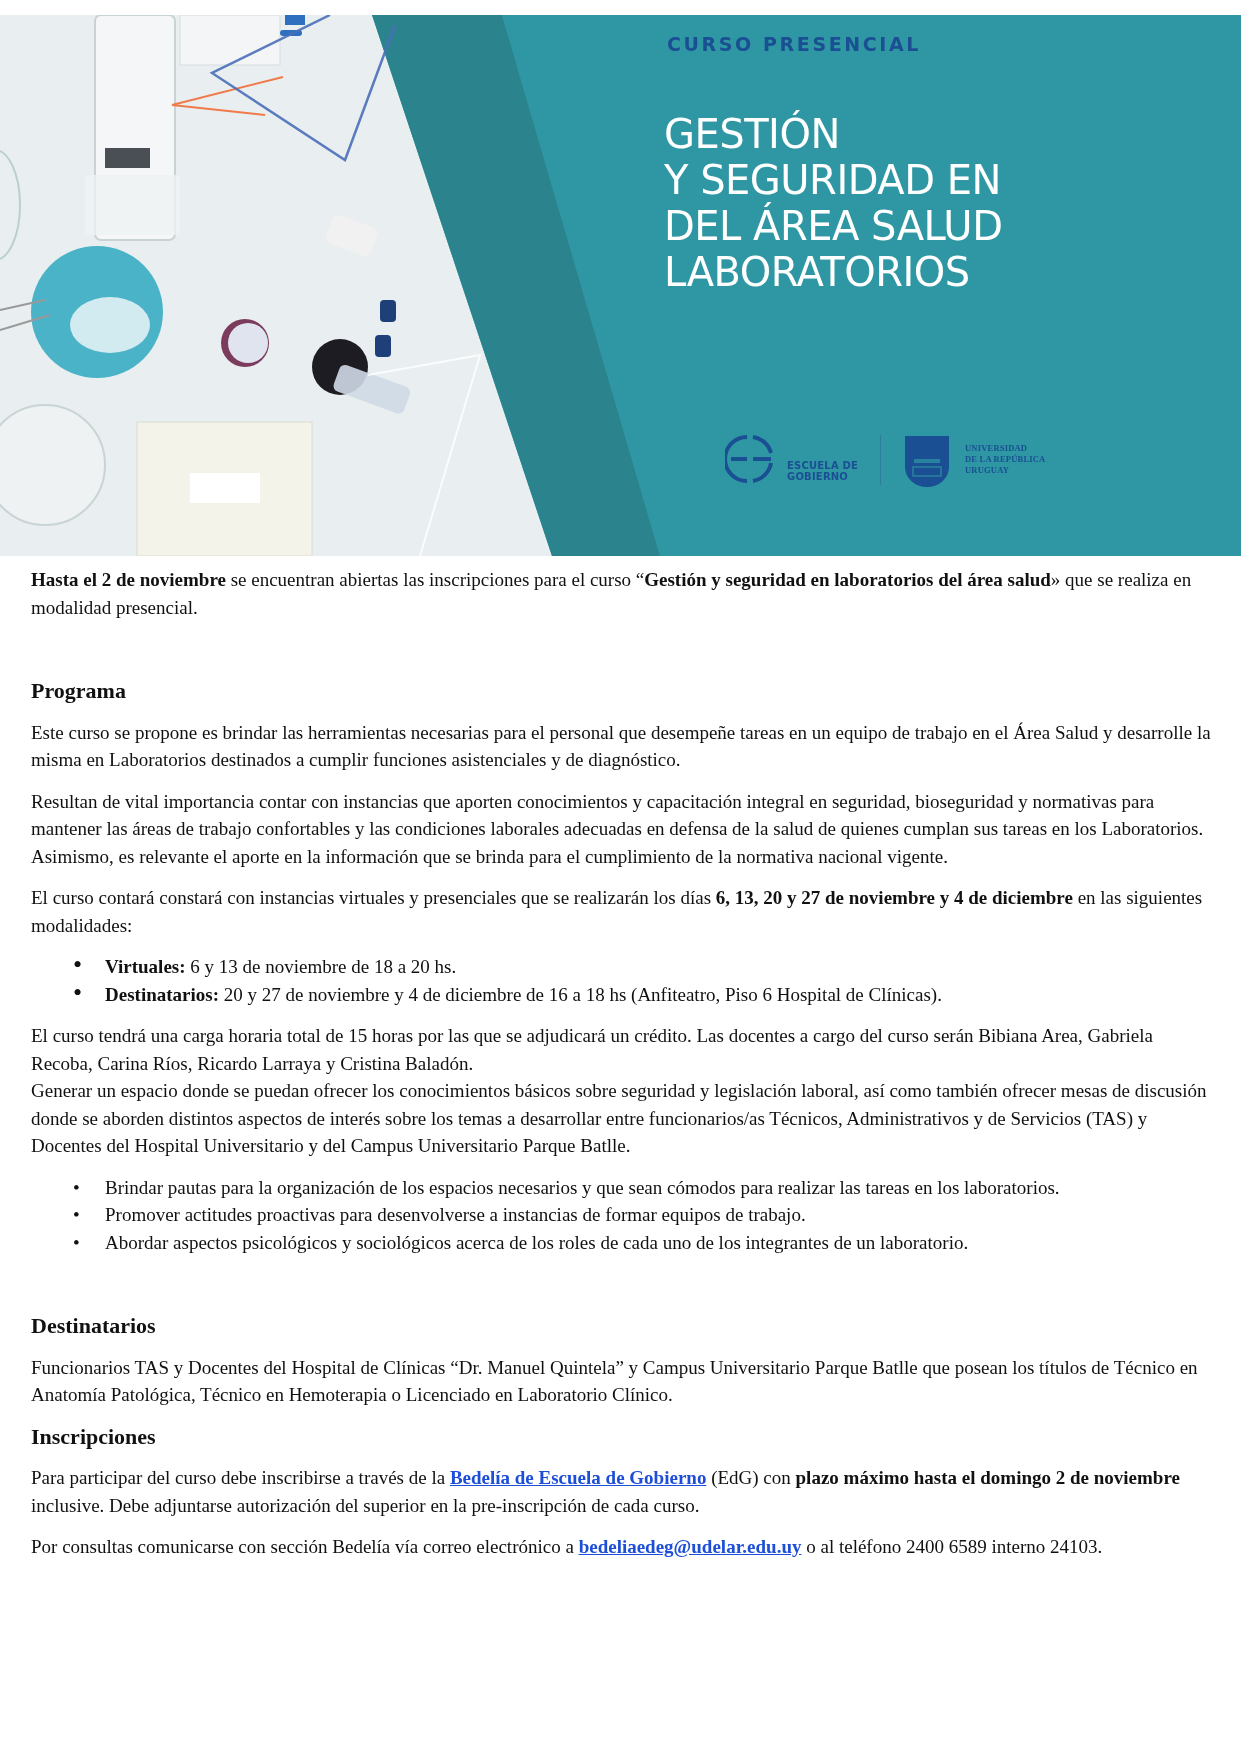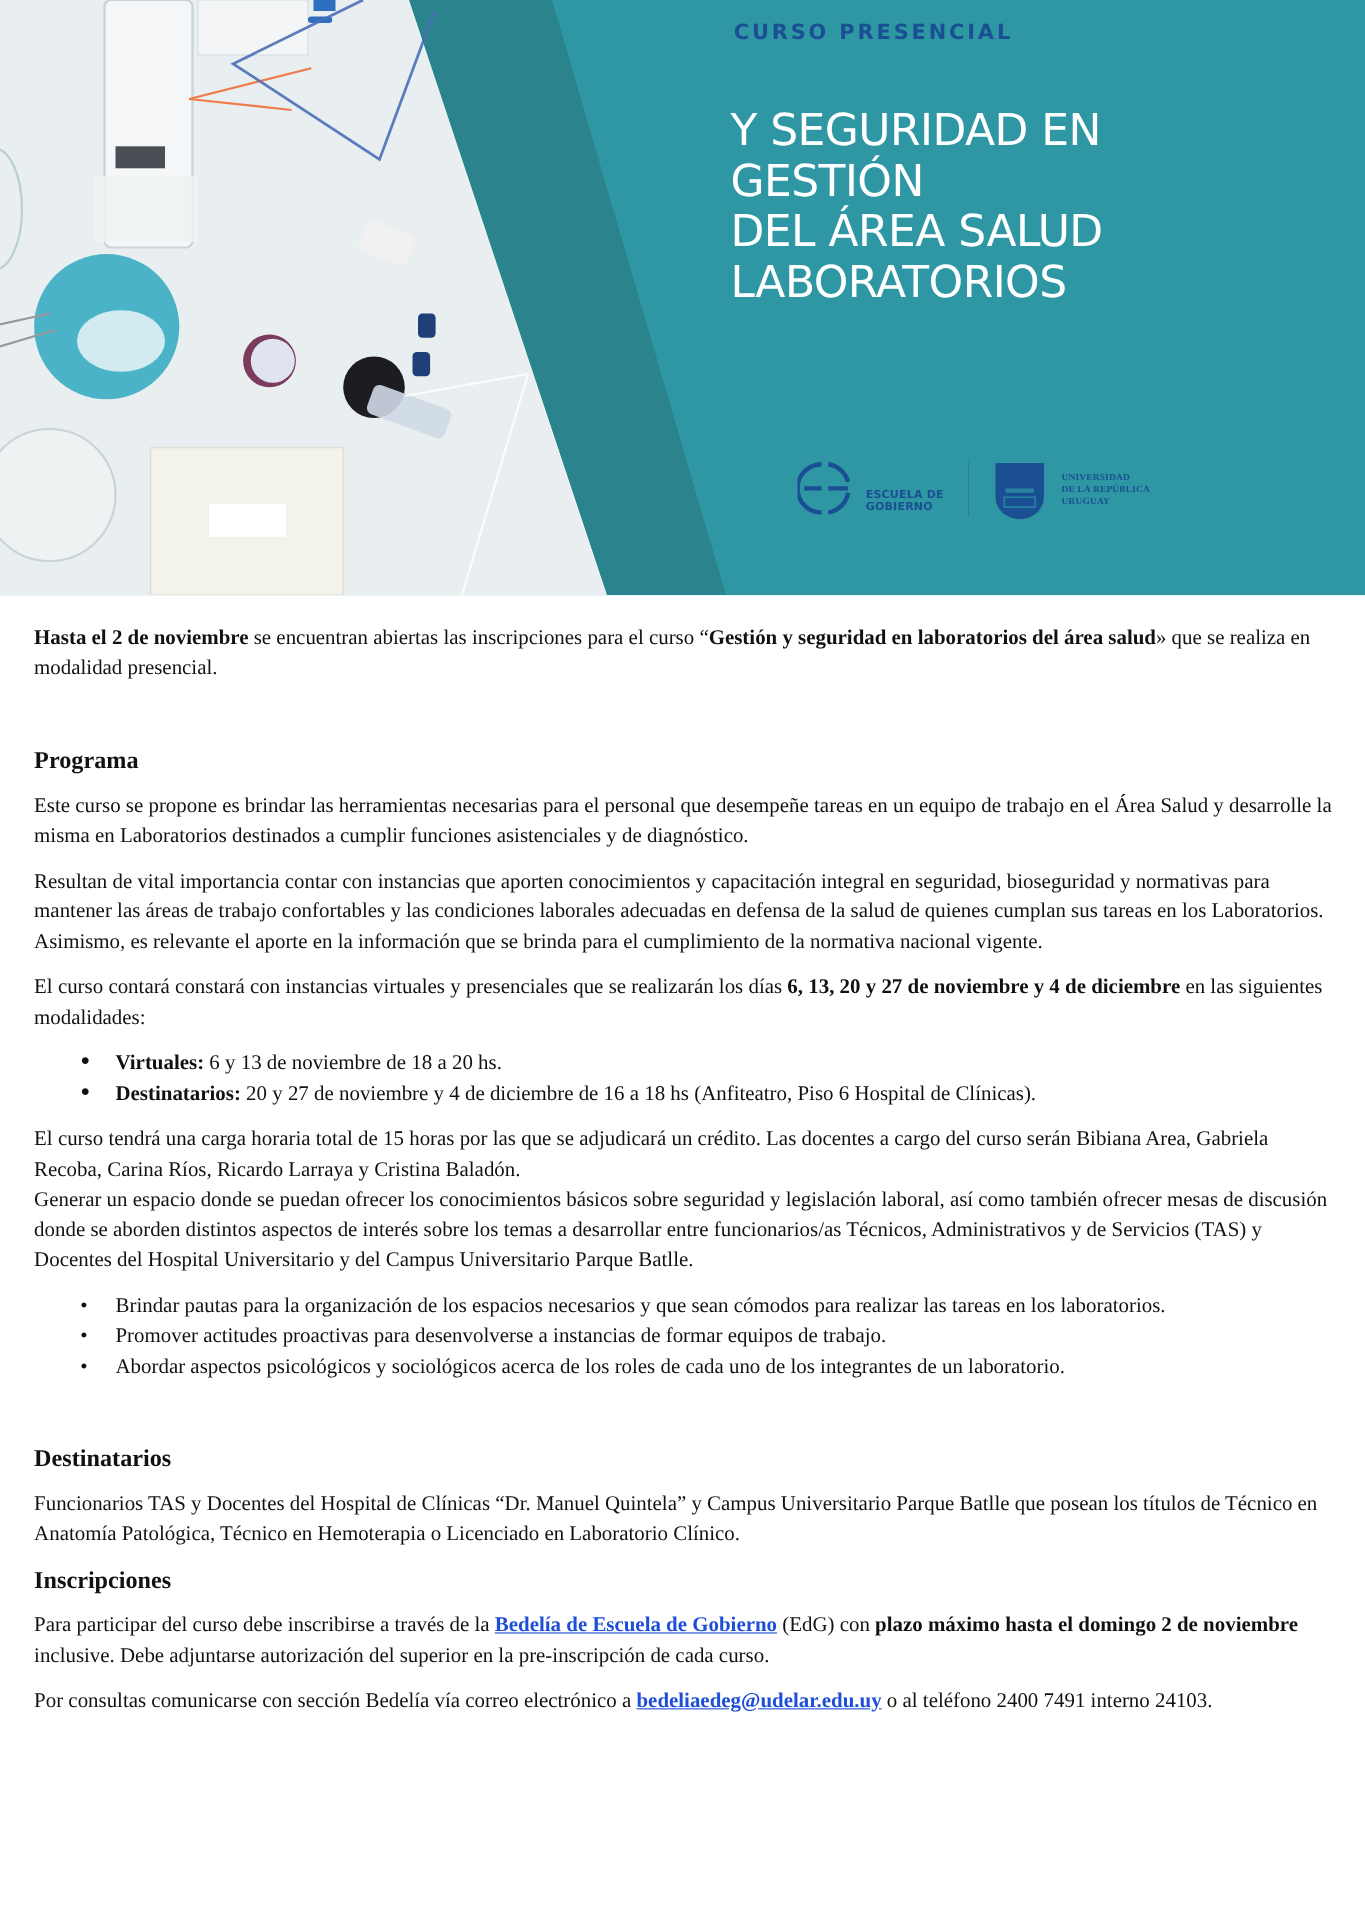--- a/index.html
+++ b/index.html
@@ -1,20 +1,20 @@
 <!DOCTYPE html>
 <html><head>
 <meta charset="utf-8">
 <style>
   html, body { margin: 0; padding: 0; background: #ffffff; }
   body { width: 1241px; height: 1754px; position: relative; overflow: hidden;
          font-family: "Liberation Serif", "DejaVu Serif", serif; color: #111; }
 
   
-  .banner { position: absolute; left: 0; top: 0; width: 1241px; height: 541px; overflow: hidden; background: #2e97a3; }
+  .banner { position: absolute; left: 0; top: 15px; width: 1241px; height: 541px; overflow: hidden; background: #2e97a3; }
   .banner svg.bg { position: absolute; left: 0; top: 0; }
   .banner .kicker { position: absolute; left: 667px; top: 18px; font-family: "DejaVu Sans", sans-serif;
          font-weight: bold; font-size: 19px; letter-spacing: 2.6px; color: #1b4f93; }
   .banner .title { position: absolute; left: 664px; top: 96px; font-family: "DejaVu Sans", sans-serif;
          font-size: 40px; line-height: 46px; color: #ffffff; letter-spacing: -0.5px; }
   .banner .title div { white-space: nowrap; }
   .logos { position: absolute; left: 725px; top: 415px; height: 60px; width: 340px; }
   .logo-eg { position: absolute; left: 0; top: 3px; }
   .logo-eg-text { position: absolute; left: 62px; top: 30px; font-family: "DejaVu Sans", sans-serif;
          font-weight: bold; font-size: 10px; line-height: 11px; color: #1b4f93; letter-spacing: 0.2px; }
@@ -86,22 +86,22 @@
     <rect x="328" y="205" width="48" height="30" rx="6" fill="#f1f1f1" transform="rotate(20 350 220)"></rect>
 
     <rect x="137" y="407" width="175" height="134" fill="#f4f3ea" stroke="#dadbd0"></rect>
     <rect x="190" y="458" width="70" height="30" fill="#ffffff"></rect>
 
     <polyline points="368,360 480,340 420,541" fill="none" stroke="#ffffff" stroke-width="2" opacity="0.8"></polyline>
   </svg>
 
   <div class="kicker">CURSO PRESENCIAL</div>
   <div class="title">
+    <div>GESTIÓN</div>
     <div>Y SEGURIDAD EN</div>
-    <div>GESTIÓN</div>
     <div>DEL ÁREA SALUD</div>
     <div>LABORATORIOS</div>
   </div>
 
   <div class="logos">
     <svg class="logo-eg" width="48" height="52" viewBox="0 0 48 52">
       <path d="M22 4 A22 22 0 0 0 22 48" fill="none" stroke="#1b4f93" stroke-width="4"></path>
       <path d="M28 4 A22 22 0 0 1 46 20" fill="none" stroke="#1b4f93" stroke-width="4"></path>
       <path d="M46 30 A22 22 0 0 1 28 48" fill="none" stroke="#1b4f93" stroke-width="4"></path>
       <line x1="6" y1="26" x2="22" y2="26" stroke="#1b4f93" stroke-width="4"></line>
@@ -146,14 +146,14 @@
     <li><span class="bullet">•</span><span>Brindar pautas para la organización de los espacios necesarios y que sean cómodos para realizar las tareas en los laboratorios.</span></li>
     <li><span class="bullet">•</span><span>Promover actitudes proactivas para desenvolverse a instancias de formar equipos de trabajo.</span></li>
     <li><span class="bullet">•</span><span>Abordar aspectos psicológicos y sociológicos acerca de los roles de cada uno de los integrantes de un laboratorio.</span></li>
   </ul>
 
   <h3 class="h-dest">Destinatarios</h3>
   <p>Funcionarios TAS y Docentes del Hospital de Clínicas “Dr. Manuel Quintela” y Campus Universitario Parque Batlle que posean los títulos de Técnico en Anatomía Patológica, Técnico en Hemoterapia o Licenciado en Laboratorio Clínico.</p>
 
   <h3 class="h-insc">Inscripciones</h3>
   <p><span>Para participar del curso debe inscribirse a través de la </span><a class="link" href="#">Bedelía de Escuela de Gobierno</a><span> (EdG) con </span><b>plazo máximo hasta el domingo 2 de noviembre</b><span> inclusive. Debe adjuntarse autorización del superior en la pre-inscripción de cada curso.</span></p>
-  <p class="gap14"><span>Por consultas comunicarse con sección Bedelía vía correo electrónico a </span><a class="link" href="#">bedeliaedeg@udelar.edu.uy</a><span> o al teléfono 2400 7491 interno 24103.</span></p>
+  <p class="gap14"><span>Por consultas comunicarse con sección Bedelía vía correo electrónico a </span><a class="link" href="#">bedeliaedeg@udelar.edu.uy</a><span> o al teléfono 2400 6589 interno 24103.</span></p>
 </div>
 
 </body></html>

